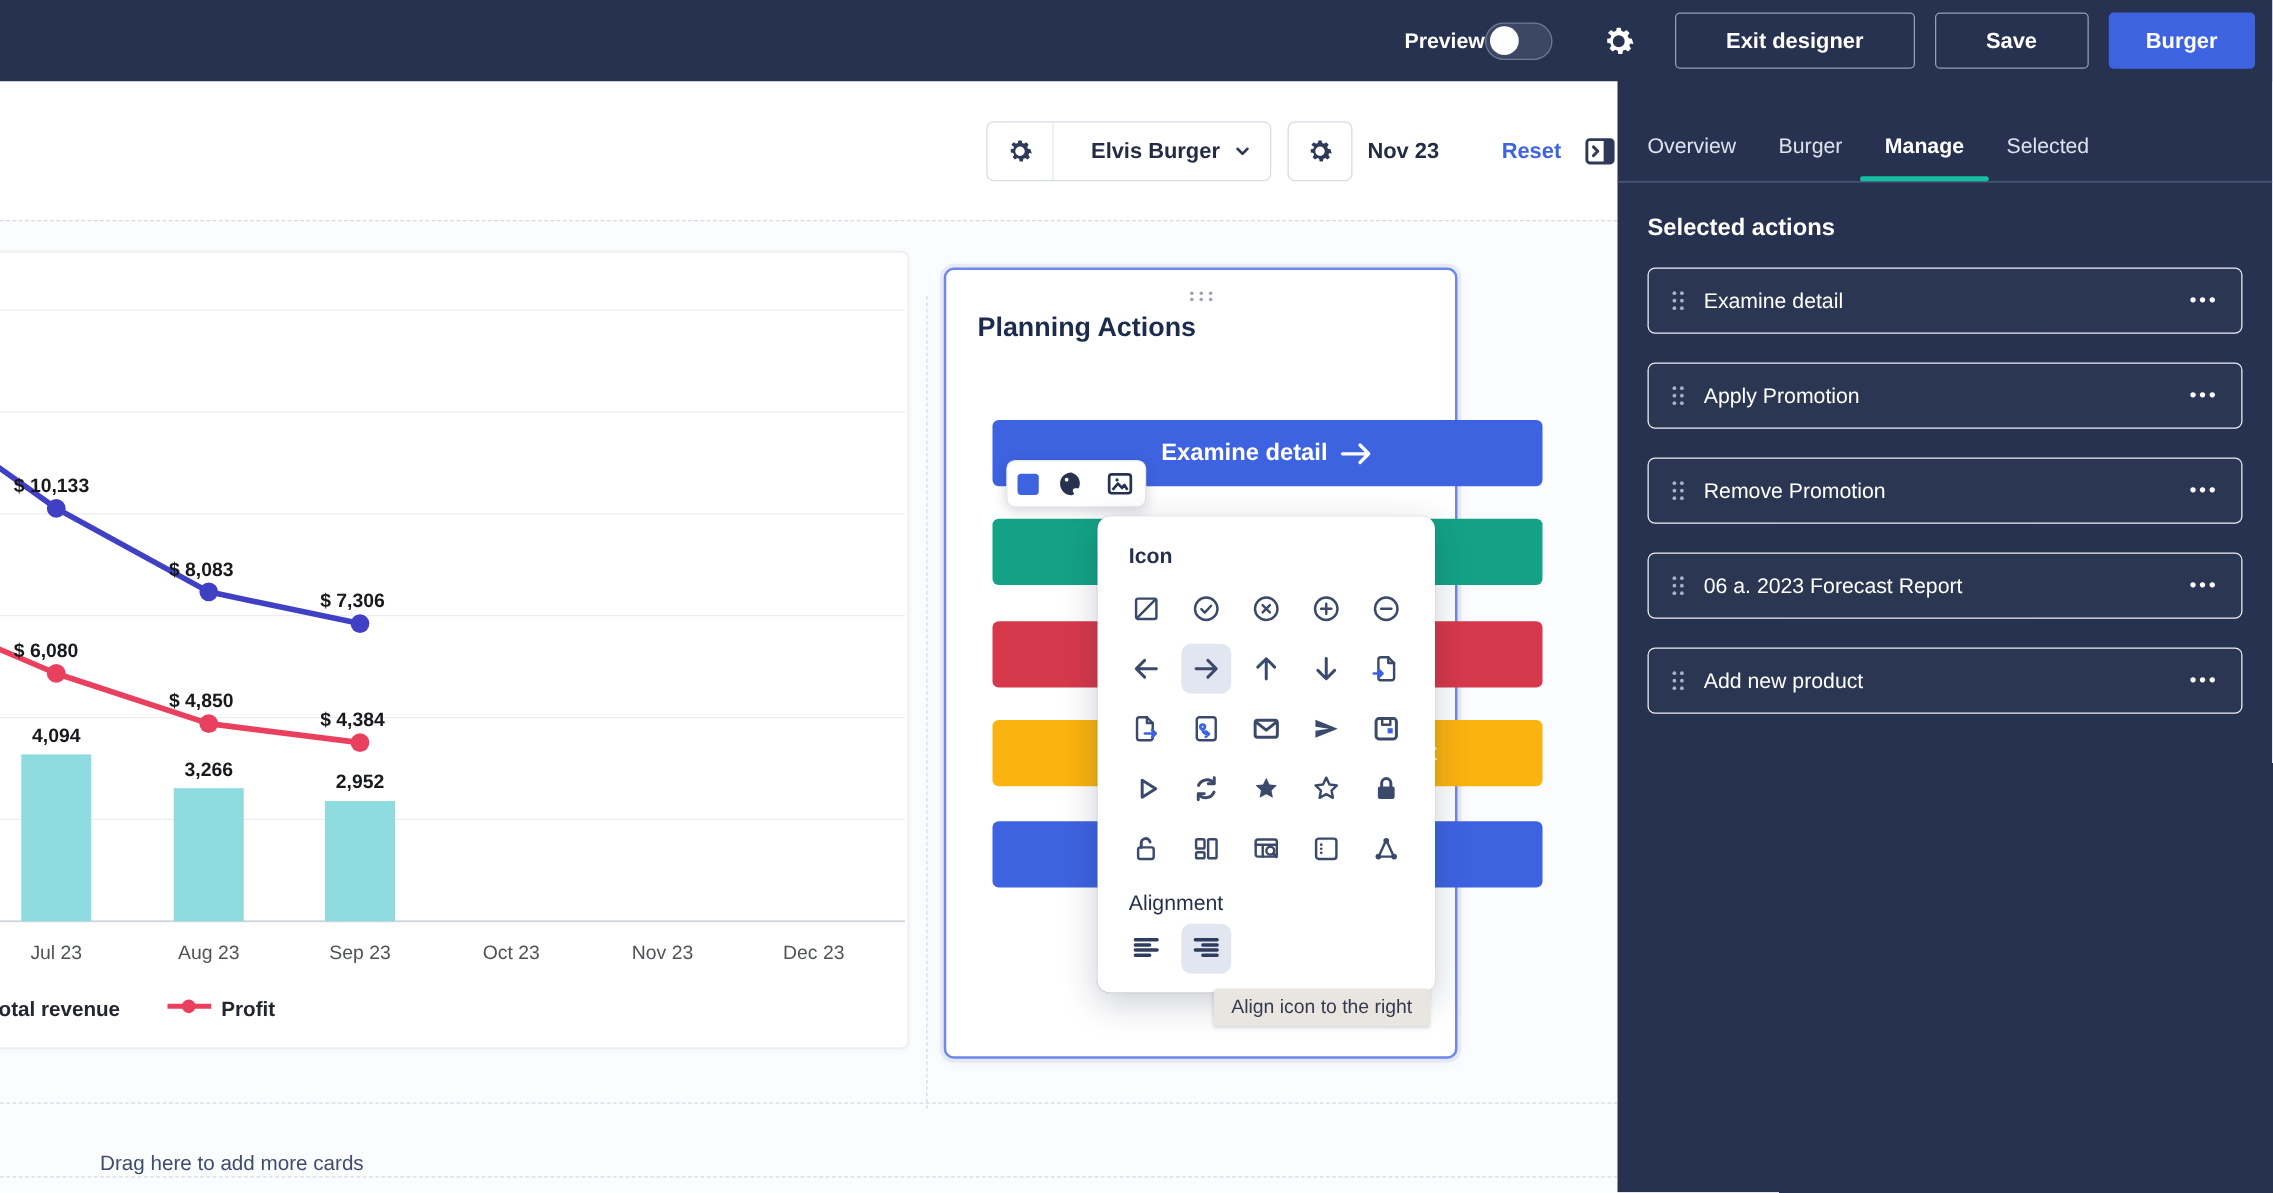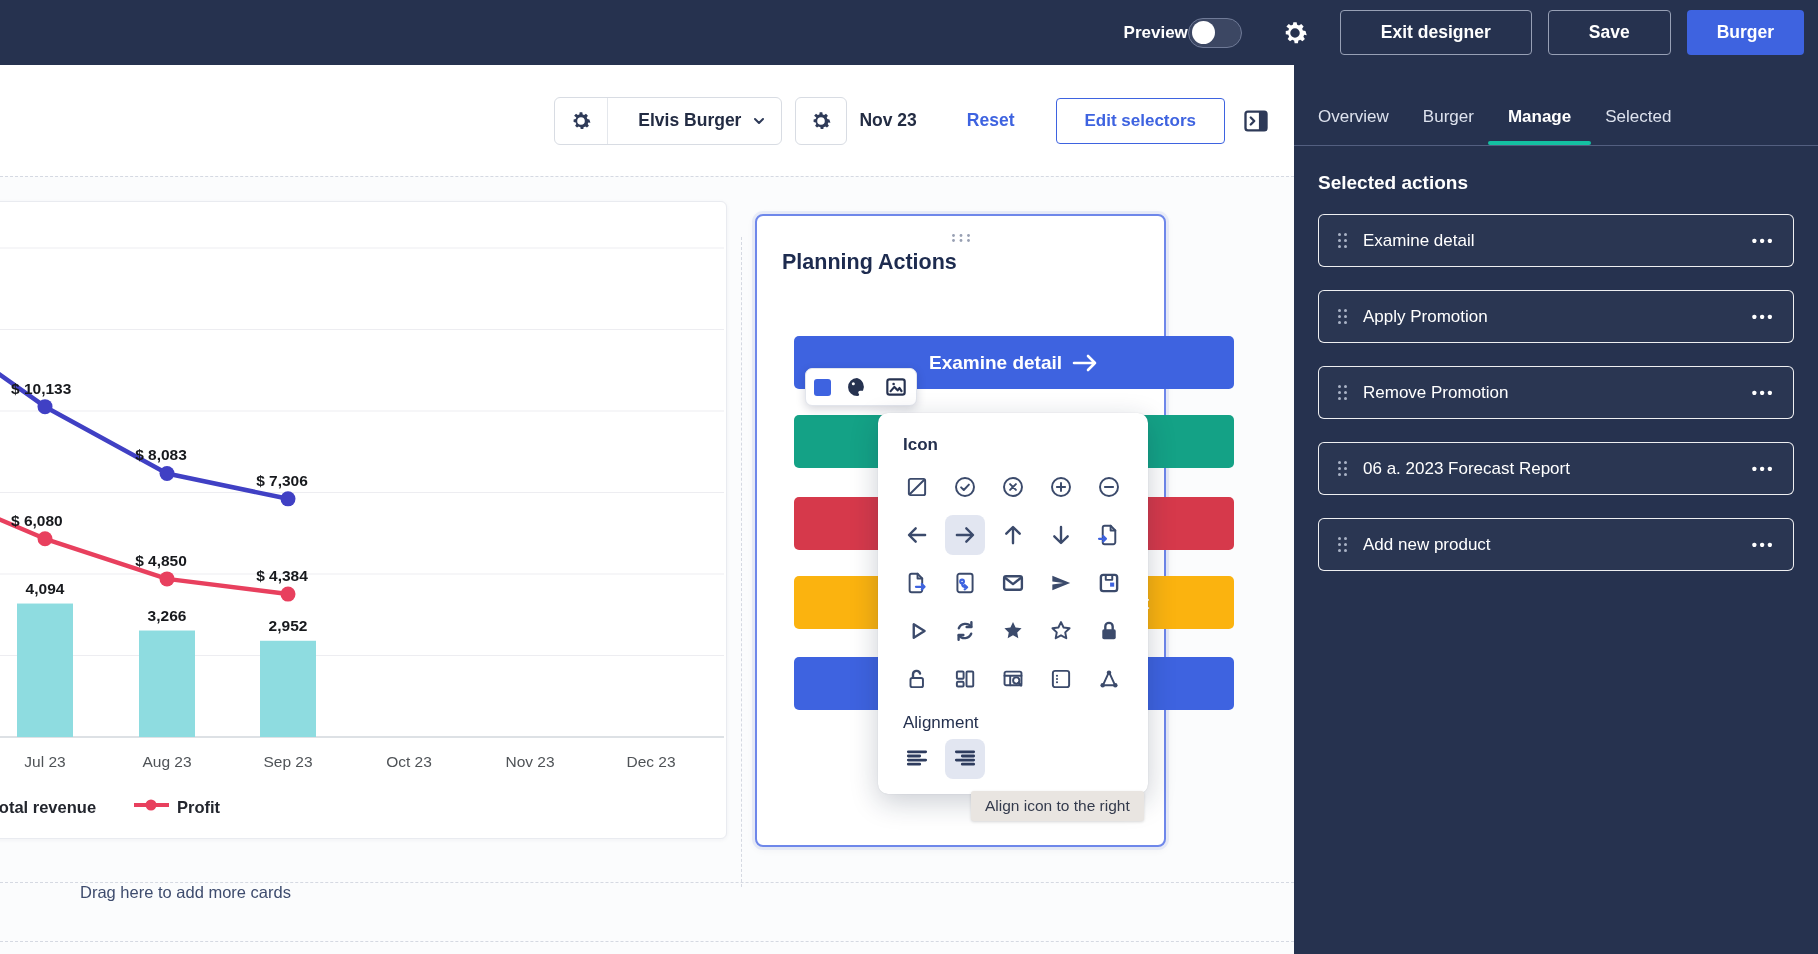--- a/index.html
+++ b/index.html
@@ -11,35 +11,35 @@
 .navbar{position:absolute;left:0;top:0;width:1818px;height:65px;background:#26324f;display:flex;align-items:center;justify-content:flex-end;padding-right:14px;gap:16px;z-index:10}
 .nav-preview{display:flex;align-items:center;margin-right:12px}
 .nav-preview .lbl{color:#fff;font-size:17px;font-weight:bold}
 .toggle{width:54px;height:30px;border-radius:16px;background:#3c4763;border:1.5px solid #6f7a97;position:relative;cursor:pointer}
 .toggle .knob{position:absolute;left:3px;top:2.5px;width:23px;height:23px;border-radius:50%;background:#fff}
 .nav-gear{width:30px;height:30px;margin:0 14px 0 10px;cursor:pointer}
 .btn-outline{height:45px;padding:0 40px;border:1px solid #97a0b5;border-radius:4px;background:transparent;color:#fff;font-size:17.5px;font-weight:bold;font-family:inherit;cursor:pointer}
 .btn-publish{height:45px;padding:0 30px;border:none;border-radius:4px;background:#3e63e0;color:#fff;font-size:17.5px;font-weight:bold;font-family:inherit;cursor:pointer}
 
 
-.filterbar{position:absolute;left:0;top:65px;width:1294px;height:111px;background:#fff;display:flex;align-items:center;justify-content:flex-end;padding-right:24px;z-index:5}
+.filterbar{position:absolute;left:0;top:65px;width:1294px;height:111px;background:#fff;display:flex;align-items:center;justify-content:flex-end;z-index:5}
 .seg{display:flex;align-items:stretch;height:48px;border:1px solid #d8dce3;border-radius:6px;background:#fff;overflow:hidden}
 .seg .cell{display:flex;align-items:center;justify-content:center;padding:0 14px;cursor:pointer}
 .seg .cell+.cell{border-left:1px solid #e4e7ec}
 .seg .val{font-size:17.5px;font-weight:bold;color:#232c43;padding:0 10px 0 16px}
 .gearbox{width:52px;height:48px;border:1px solid #d8dce3;border-radius:6px;display:flex;align-items:center;justify-content:center;margin-left:13px;cursor:pointer;background:#fff}
 .datelbl{font-size:17.5px;font-weight:bold;color:#232c43;margin-left:12px}
 .resetlink{font-size:17.5px;font-weight:bold;color:#3e63e0;margin-left:50px;cursor:pointer}
 .btn-editsel{height:46px;padding:0 28px;margin-left:41px;border:1px solid #3e63e0;border-radius:4px;background:#fff;color:#3e63e0;font-size:17px;font-weight:bold;font-family:inherit;cursor:pointer}
 .collapse{margin-left:17px;cursor:pointer;display:flex}
 
 
 .canvas{position:absolute;left:0;top:176px;width:1294px;height:778px;background:#fbfcfd;border-top:1px dashed #d5d9e2;overflow:hidden}
 .vdash{position:absolute;left:741px;top:60px;height:650px;border-left:1px dashed #d5d9e2}
-.dropzone{position:absolute;left:0;right:0;top:705px;height:60px;border-top:1px dashed #d5d9e2;border-bottom:1px dashed #d5d9e2;display:flex;align-items:flex-start}
+.dropzone{position:absolute;left:0;right:0;top:705px;height:60px;border-top:1px dashed #d5d9e2;border-bottom:1px dashed #d5d9e2;display:flex;align-items:flex-end}
 .dropzone span{margin-left:80px;font-size:16.5px;color:#3e4c6e}
 
 
 .chart-card{position:absolute;left:-150px;top:24px;width:877px;height:638px;background:#fff;border:1px solid #e9ebf0;border-radius:6px;box-shadow:0 1px 4px rgba(30,40,70,.05);z-index:1}
 #chart-svg{display:block}
 #chart-svg text{font-family:"Liberation Sans",sans-serif}
 #chart-svg .dl{font-size:15.5px;font-weight:bold;fill:#17191d}
 #chart-svg .axl{font-size:15.5px;fill:#4f5357}
 #chart-svg .lgd{font-size:16.5px;font-weight:bold;fill:#23262e}
 
@@ -117,21 +117,20 @@
           </svg>
       </div>
     </div>
     <div class="gearbox">
       <svg width="24" height="24" viewBox="0 0 24 24">
           <path fill-rule="evenodd" fill="#2e3a58" d="M12 8.2a3.8 3.8 0 1 0 0 7.6 3.8 3.8 0 0 0 0-7.6zm9.4 5.6-2.1-.4a7.4 7.4 0 0 1-.6 1.5l1.2 1.8-1.9 1.9-1.8-1.2c-.5.3-1 .5-1.5.6l-.4 2.1h-2.6l-.4-2.1c-.5-.1-1-.3-1.5-.6l-1.8 1.2-1.9-1.9 1.2-1.8c-.3-.5-.5-1-.6-1.5l-2.1-.4v-2.6l2.1-.4c.1-.5.3-1 .6-1.5L5.1 6.7l1.9-1.9 1.8 1.2c.5-.3 1-.5 1.5-.6l.4-2.1h2.6l.4 2.1c.5.1 1 .3 1.5.6l1.8-1.2 1.9 1.9-1.2 1.8c.3.5.5 1 .6 1.5l2.1.4z"></path>
         </svg>
     </div>
     <span class="datelbl">Nov 23</span>
     <span class="resetlink">Reset</span>
-    <button class="btn-editsel">Edit selectors</button>
     <div class="collapse">
       <svg width="28" height="28" viewBox="0 0 24 24">
           <rect x="3" y="4" width="18" height="16" rx="2" fill="none" stroke="#2e3a58" stroke-width="2"></rect>
           <rect x="14.5" y="4" width="6.5" height="16" fill="#2e3a58"></rect>
           <path d="M7.5 9l3 3-3 3" fill="none" stroke="#2e3a58" stroke-width="2" stroke-linecap="round" stroke-linejoin="round"></path>
         </svg>
     </div>
   </div>
 
   <div class="canvas">

